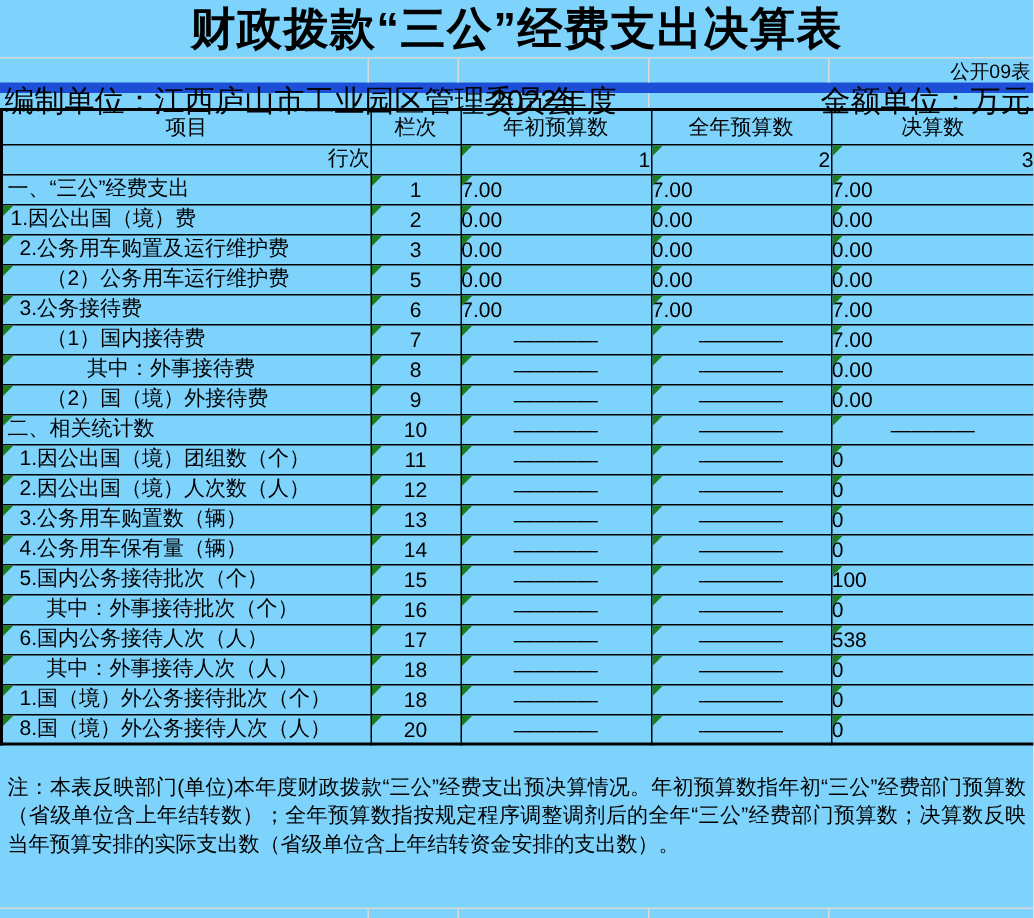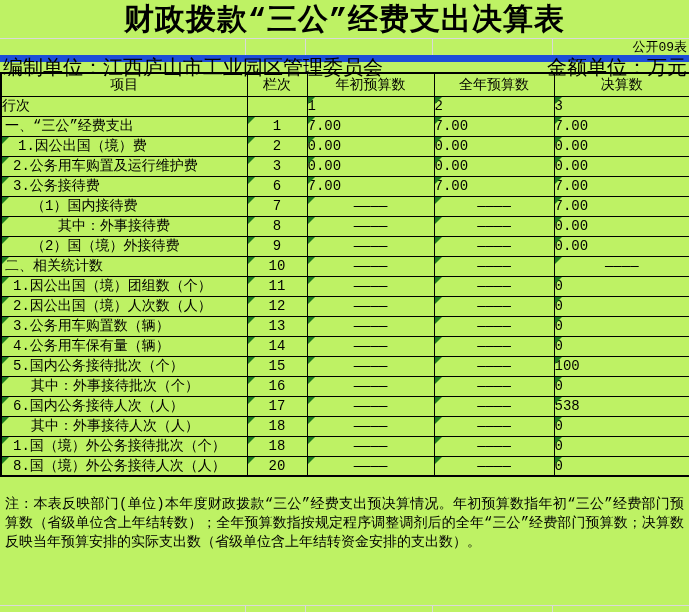--- a/index.html
+++ b/index.html
@@ -1,20 +1,20 @@
 <!DOCTYPE html>
 <html><head>
 <meta charset="utf-8">
 <style>
   html,body{margin:0;padding:0;background:#ffffff;}
   .page{
     position:relative;
     width:689px;height:612px;
-    background:#bef264;
-    font-family:Liberation Mono, monospace;
+    background:#7dd3fc;
+    font-family:Liberation Sans, sans-serif;
     color:#000;
     overflow:hidden;
   }
   
   .title-row{
     height:38px;display:flex;align-items:center;justify-content:center;
   }
   .title-row .t{
     font-size:30px;font-weight:bold;letter-spacing:1px;white-space:nowrap;
   }
@@ -40,21 +40,21 @@
     width:689px;border-collapse:collapse;table-layout:fixed;
     border:2px solid #000;
     font-size:14px;
   }
   table.main th,table.main td{
     border:1px solid #000;
     padding:0;margin:0;position:relative;overflow:hidden;white-space:nowrap;
     font-weight:normal;vertical-align:middle;box-sizing:border-box;
   }
   thead tr.hdr1 th{height:23px;text-align:center;}
-  thead tr.hdr2 td{height:20px;text-align:left;}
+  thead tr.hdr2 td{height:20px;text-align:right;}
   tbody td{height:20px;}
   td.c-item{text-align:left;}
   td.c-line{text-align:center;}
   td.c-val{padding-right:4px;}
   td.c-val.dash{text-align:center;padding-right:0;letter-spacing:0;}
   
   .tri{
     position:absolute;top:0;left:0;width:0;height:0;
     border-top:7px solid #1e7e1e;border-right:7px solid transparent;
     pointer-events:none;
@@ -83,20 +83,21 @@
     <div class="gcell" style="width:60px"></div>
     <div class="gcell" style="width:127px"></div>
     <div class="gcell" style="width:120px"></div>
     <div class="gcell" style="flex:1">
       <span class="sheet-label">公开09表</span>
     </div>
   </div>
 
   <div class="info-row">
     <span class="left">编制单位：江西庐山市工业园区管理委员会</span>
+    <span class="mid">2022年度</span>
     <span class="right">金额单位：万元</span>
   </div>
 
   <table class="main">
     <colgroup>
       <col style="width:246px">
         <col style="width:60px">
         <col style="width:127px">
         <col style="width:120px">
         <col style="width:136px">
@@ -119,29 +120,36 @@
     </thead>
     <tbody id="tbody">
         <tr>
     <td class="c-item" style="padding-left: 3px;"><span class="txt">一、“三公”经费支出</span></td>
     <td class="c-line"><span class="tri"></span><span class="txt">1</span></td>
     <td class="c-val"><span class="tri"></span><span class="txt">7.00</span></td>
     <td class="c-val"><span class="tri"></span><span class="txt">7.00</span></td>
     <td class="c-val"><span class="tri"></span><span class="txt">7.00</span></td>
   </tr>
         <tr>
-    <td class="c-item" style="padding-left: 16px;"><span class="tri"></span><span class="txt">1.因公出国（境）费</span></td>
+    <td class="c-item" style="padding-left: 5px;"><span class="tri"></span><span class="txt">1.因公出国（境）费</span></td>
     <td class="c-line"><span class="tri"></span><span class="txt">2</span></td>
     <td class="c-val"><span class="tri"></span><span class="txt">0.00</span></td>
     <td class="c-val"><span class="tri"></span><span class="txt">0.00</span></td>
     <td class="c-val"><span class="tri"></span><span class="txt">0.00</span></td>
   </tr>
         <tr>
     <td class="c-item" style="padding-left: 11px;"><span class="tri"></span><span class="txt">2.公务用车购置及运行维护费</span></td>
     <td class="c-line"><span class="tri"></span><span class="txt">3</span></td>
+    <td class="c-val"><span class="tri"></span><span class="txt">0.00</span></td>
+    <td class="c-val"><span class="tri"></span><span class="txt">0.00</span></td>
+    <td class="c-val"><span class="tri"></span><span class="txt">0.00</span></td>
+  </tr>
+        <tr>
+    <td class="c-item" style="padding-left: 29px;"><span class="tri"></span><span class="txt">（2）公务用车运行维护费</span></td>
+    <td class="c-line"><span class="tri"></span><span class="txt">5</span></td>
     <td class="c-val"><span class="tri"></span><span class="txt">0.00</span></td>
     <td class="c-val"><span class="tri"></span><span class="txt">0.00</span></td>
     <td class="c-val"><span class="tri"></span><span class="txt">0.00</span></td>
   </tr>
         <tr>
     <td class="c-item" style="padding-left: 11px;"><span class="tri"></span><span class="txt">3.公务接待费</span></td>
     <td class="c-line"><span class="tri"></span><span class="txt">6</span></td>
     <td class="c-val"><span class="tri"></span><span class="txt">7.00</span></td>
     <td class="c-val"><span class="tri"></span><span class="txt">7.00</span></td>
     <td class="c-val"><span class="tri"></span><span class="txt">7.00</span></td>

